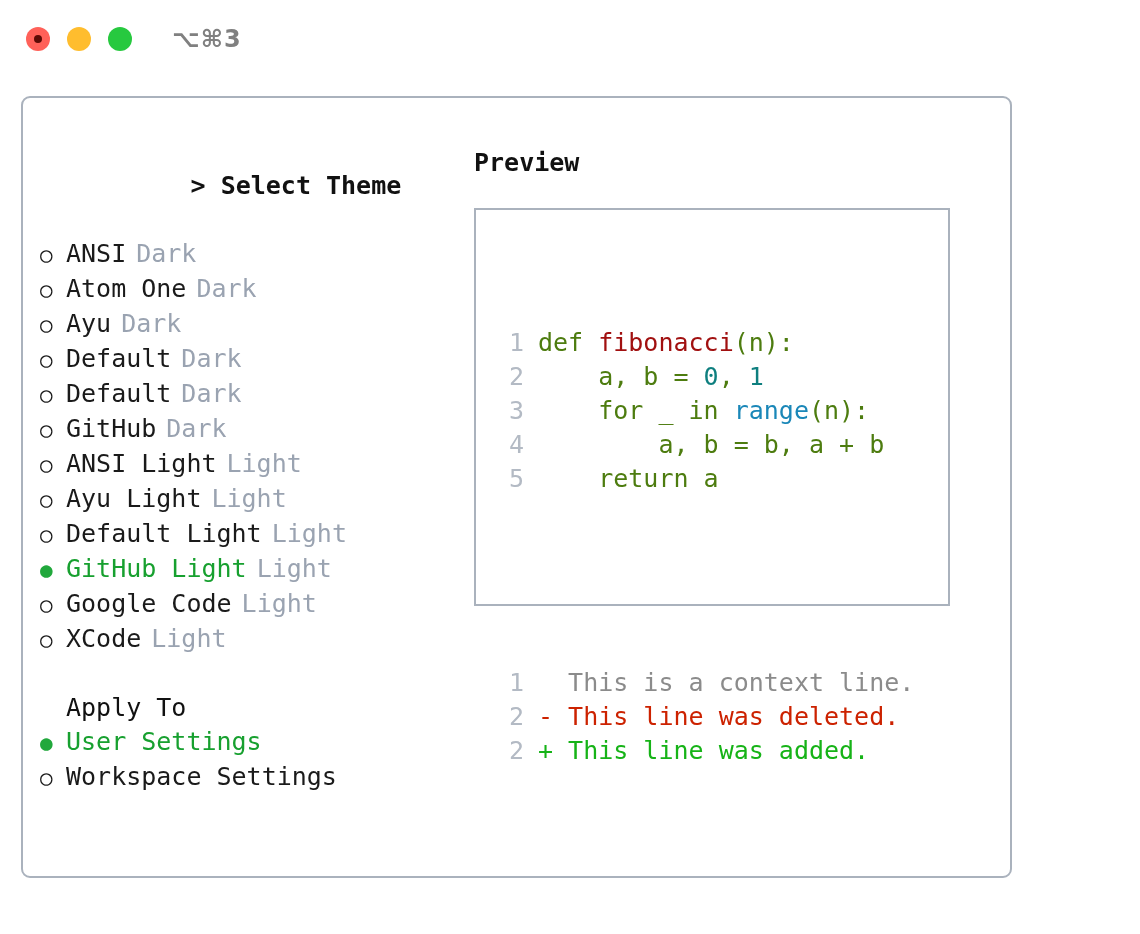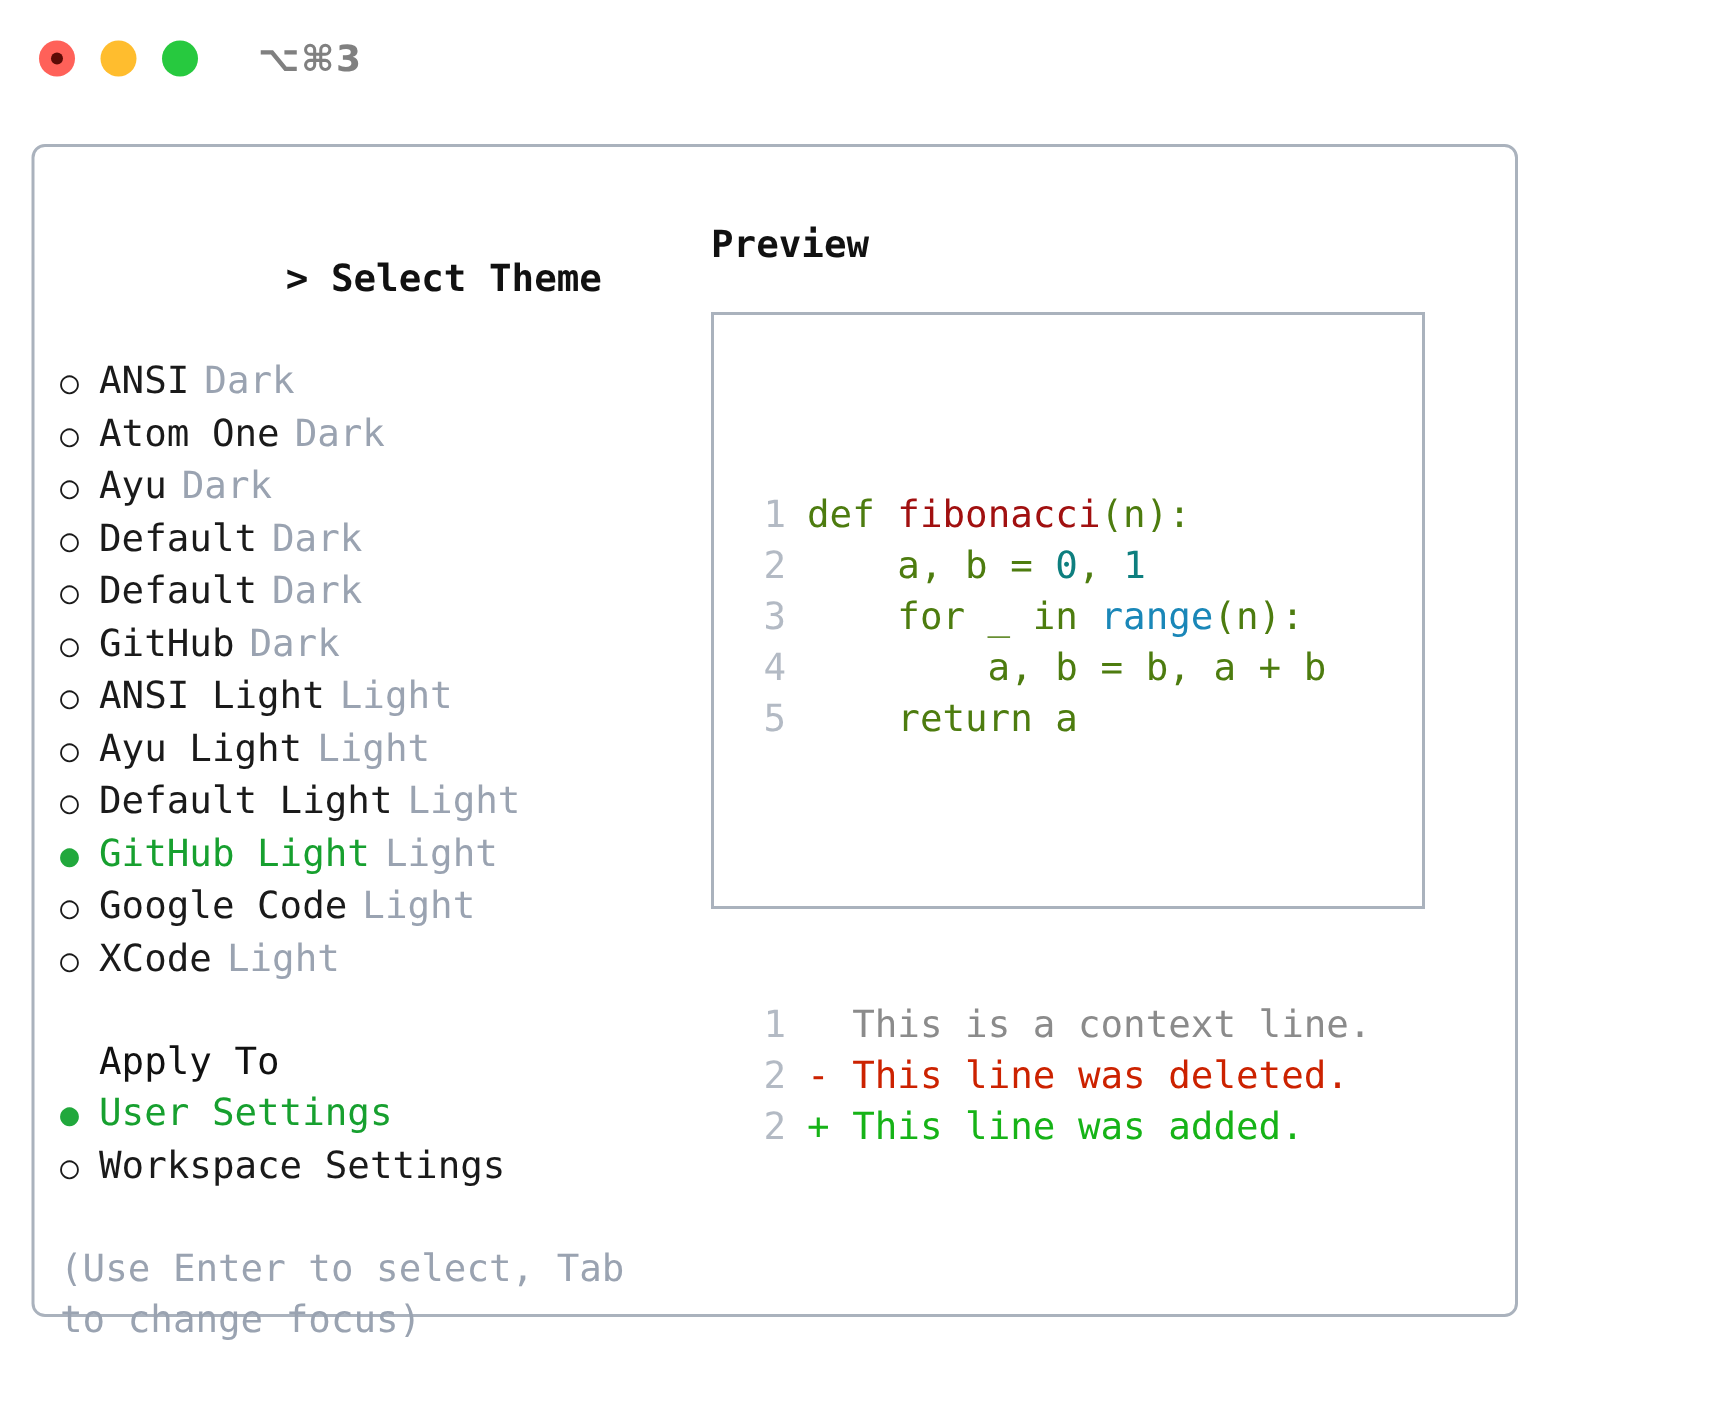--- a/index.html
+++ b/index.html
@@ -236,21 +236,20 @@
 
         <div class="spacer-sm"></div>
 
         <div class="apply-head">Apply To</div>
 
         <div id="apply-list">
             <div class="opt-row"><span class="bullet sel">●</span><span class="opt-label sel">User Settings</span></div>
             <div class="opt-row"><span class="bullet">○</span><span class="opt-label">Workspace Settings</span></div>
           </div>
 
-        <div class="hint">(Use Enter to select, Tab to change focus)</div>
       </div>
 
       <div class="right-col">
         <div class="preview-title">Preview</div>
 
         <div class="preview-box">
           <div class="code">
             <div id="code-block"><div class="code-line"><span class="lnum">1</span><span><span class="ctok">def </span><span class="tok-fn">fibonacci</span><span class="ctok">(n):</span></span></div><div class="code-line"><span class="lnum">2</span><span><span class="ctok">    a, b = </span><span class="tok-num">0</span><span class="ctok">, </span><span class="tok-num">1</span></span></div><div class="code-line"><span class="lnum">3</span><span><span class="ctok">    for _ in </span><span class="tok-bi">range</span><span class="ctok">(n):</span></span></div><div class="code-line"><span class="lnum">4</span><span><span class="ctok">        a, b = b, a + b</span></span></div><div class="code-line"><span class="lnum">5</span><span><span class="ctok">    return a</span></span></div></div>
             <div class="blank-gap"></div>
             <div id="diff-block"><div class="code-line"><span class="lnum">1</span><span class="diff-ctx"> </span><span class="diff-ctx"> This is a context line.</span></div><div class="code-line"><span class="lnum">2</span><span class="diff-del">-</span><span class="diff-del"> This line was deleted.</span></div><div class="code-line"><span class="lnum">2</span><span class="diff-add">+</span><span class="diff-add"> This line was added.</span></div></div>

